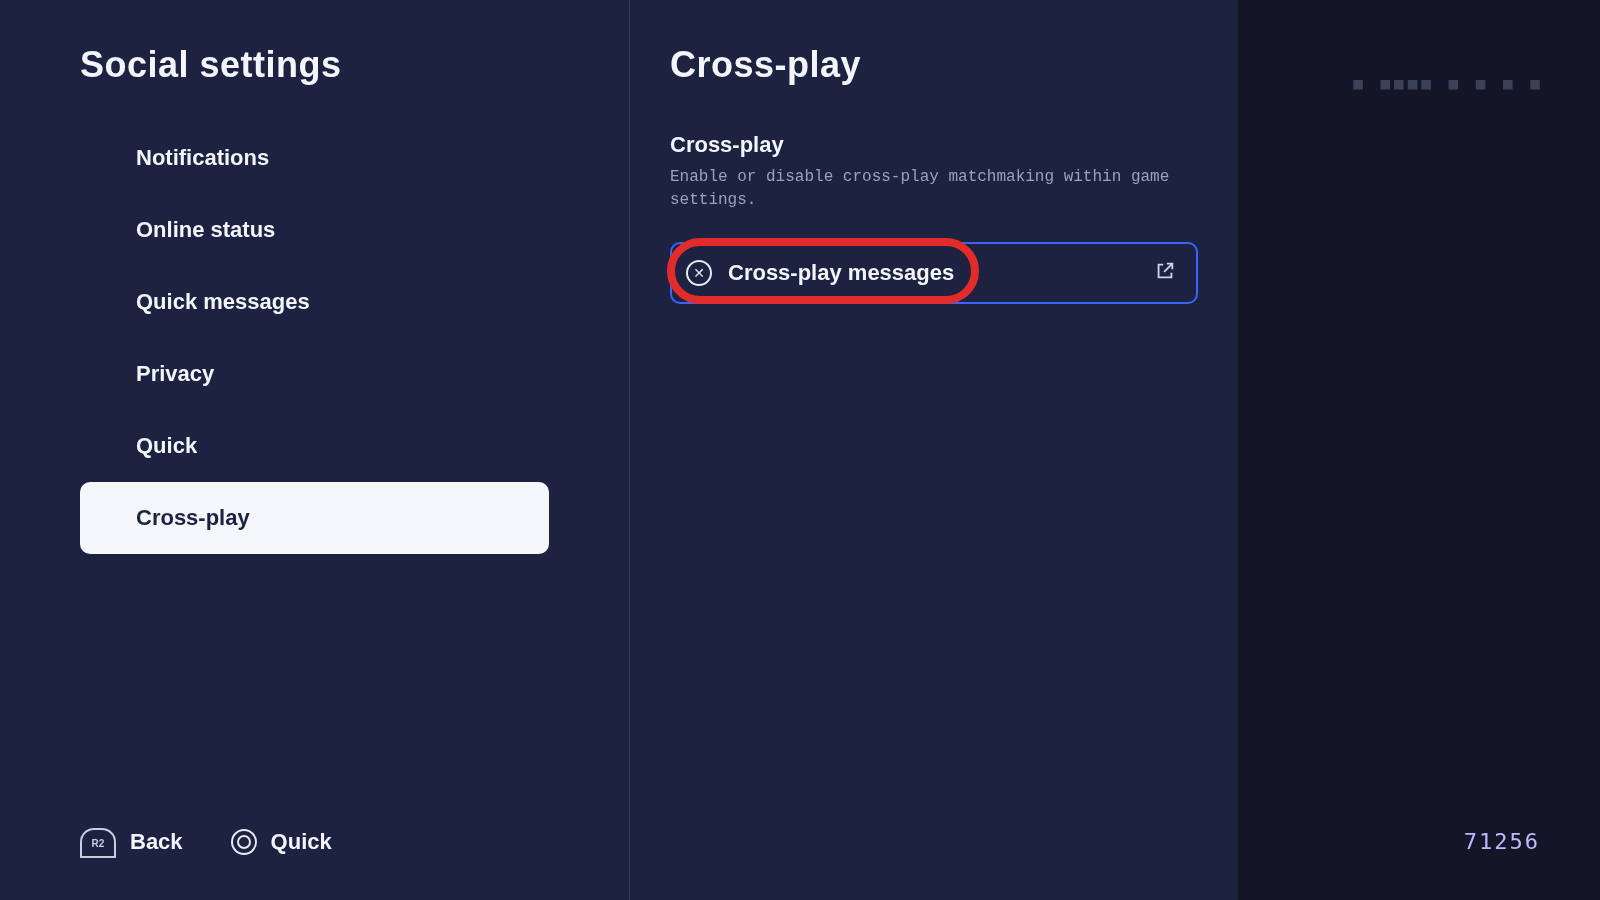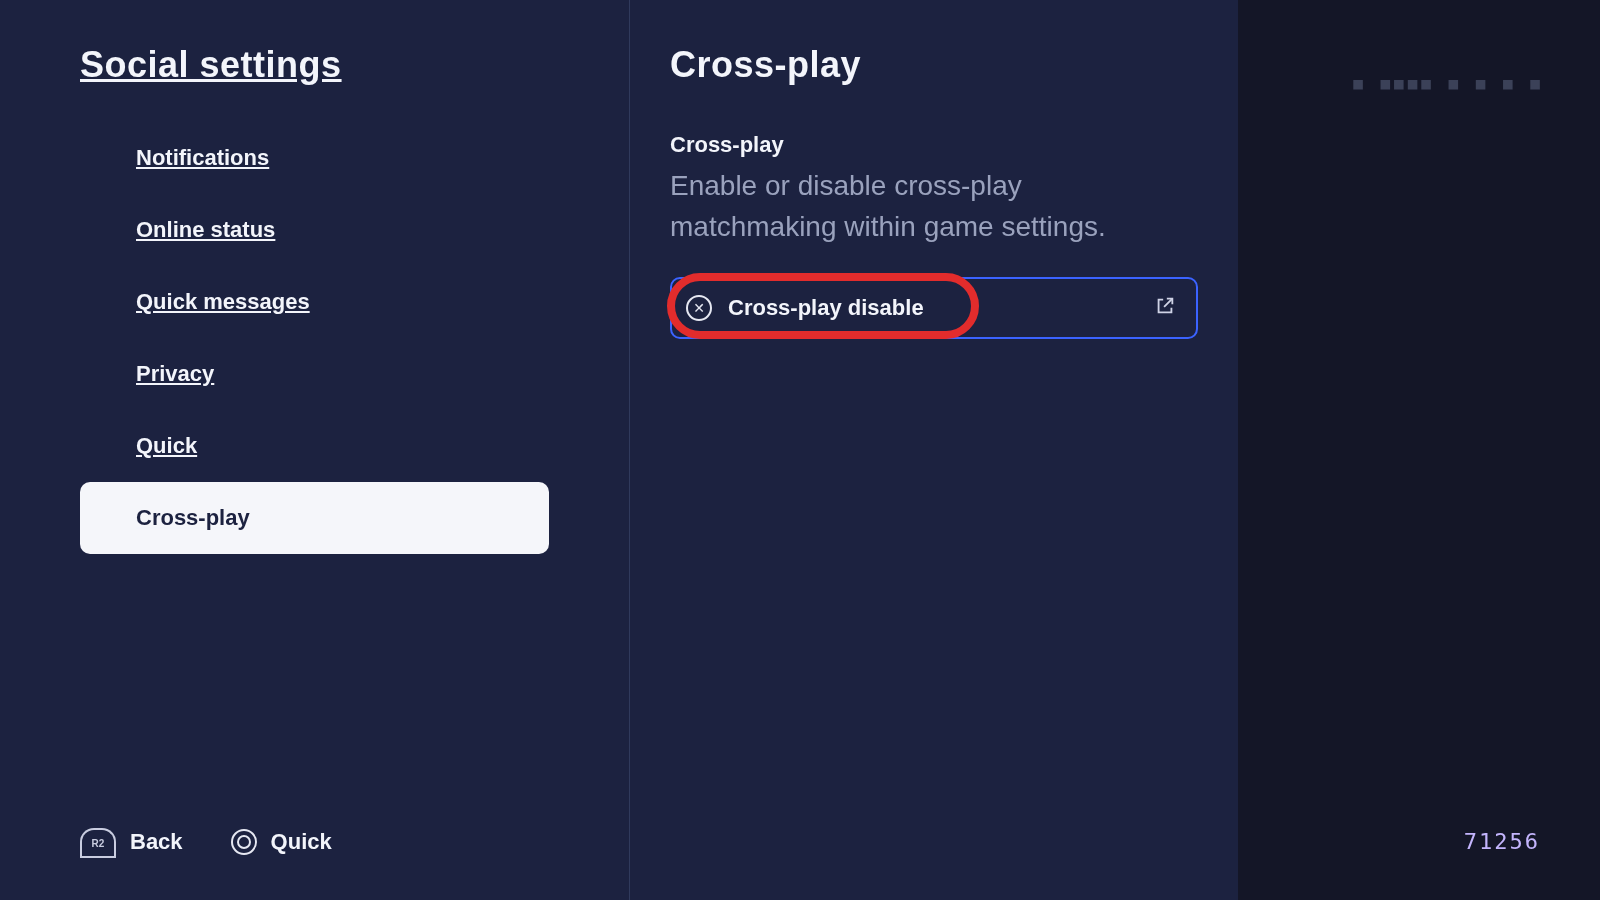--- a/index.html
+++ b/index.html
@@ -15,21 +15,20 @@
     width: 1238px;
     background: #1c2240;
     display: flex;
   }
   
   .sidebar {
     width: 630px;
     padding: 44px 80px 0 80px;
     position: relative;
     border-right: 1px solid #303a5c;
-    text-decoration: underline;
   }
   .sidebar h1 {
     font-size: 36px;
     font-weight: 700;
     letter-spacing: .5px;
     margin-bottom: 36px;
   }
   .nav { display: flex; flex-direction: column; gap: 0; }
   .nav-item {
     height: 72px;
@@ -79,22 +78,22 @@
   .content {
     flex: 1;
     padding: 44px 40px 0 40px;
   }
   .content h1 {
     font-size: 36px; font-weight: 700; letter-spacing: .5px;
     margin-bottom: 46px;
   }
   .subheading { font-size: 22px; font-weight: 700; margin-bottom: 8px; }
   .description {
-    font-size: 28px; color: #9aa2bd; line-height: 1.45;
-    max-width: 520px; margin-bottom: 30px;
+    font-size: 16px; color: #9aa2bd; line-height: 1.45;
+    max-width: 520px; margin-bottom: 30px; font-family: Liberation Mono, monospace;
   }
 
   .action-row {
     width: 528px; height: 62px;
     border: 2px solid #3b63ff;
     border-radius: 10px;
     display: flex; align-items: center;
     padding: 0 20px 0 14px;
     background: #1c2240;
     cursor: pointer;
@@ -187,21 +186,21 @@
   <div class="content">
     <h1>Cross-play</h1>
 
     <div class="subheading">Cross-play</div>
     <div class="description">Enable or disable cross-play matchmaking within game settings.</div>
 
     <div class="action-row">
       <div class="highlight"></div>
       <div class="action-left">
         <span class="x-circle">✕</span>
-        <span class="action-label">Cross-play disable</span>
+        <span class="action-label">Cross-play messages</span>
       </div>
       <span class="ext-icon">
         <svg viewBox="0 0 24 24">
             <path d="M14 4h6v6"></path>
             <path d="M20 4l-9 9"></path>
             <path d="M19 14v5H5V5h5"></path>
           </svg>
       </span>
     </div>
   </div>

